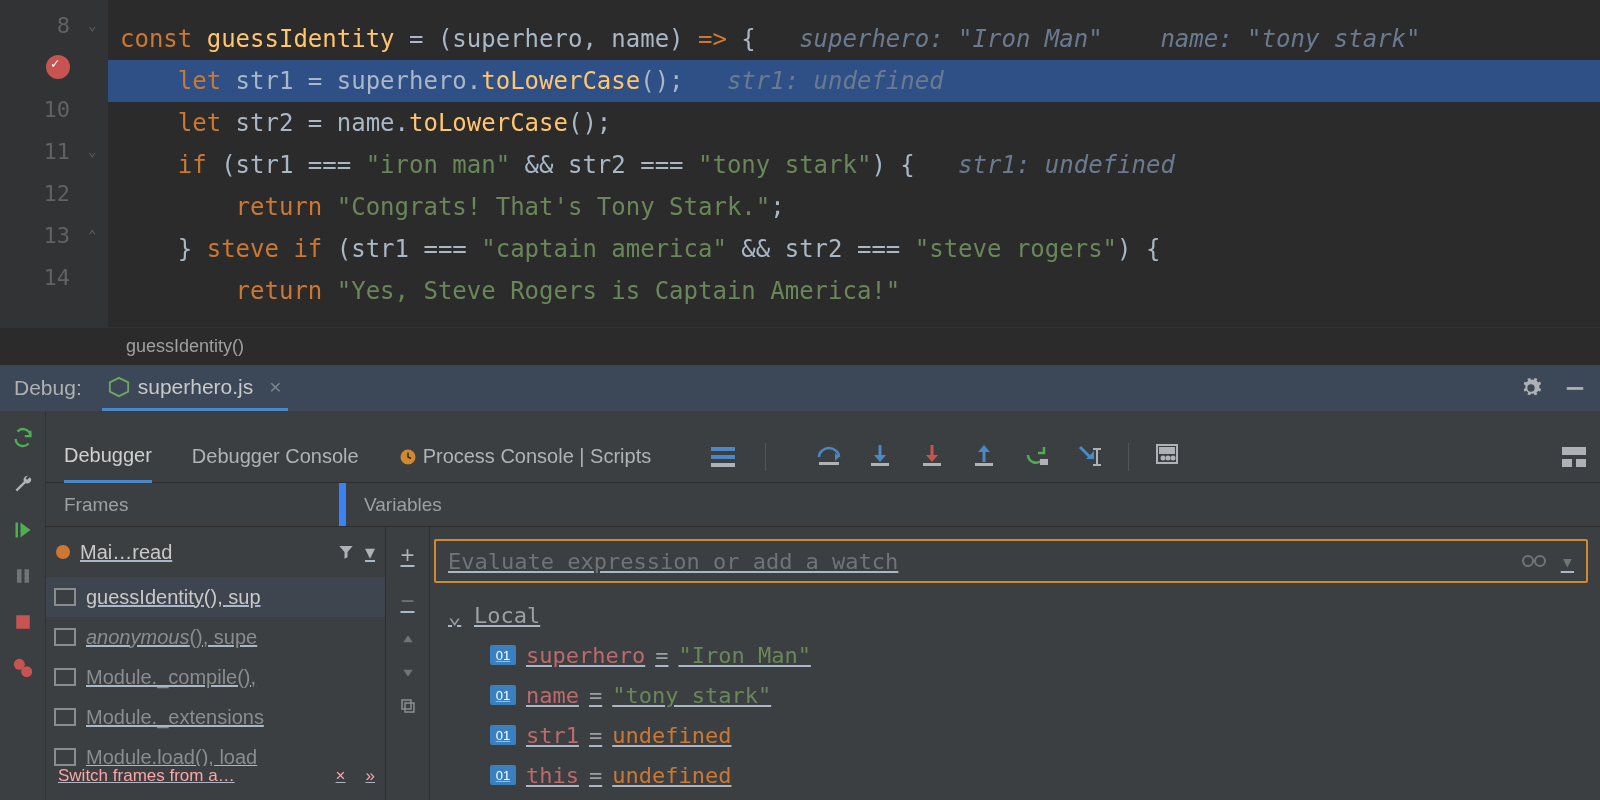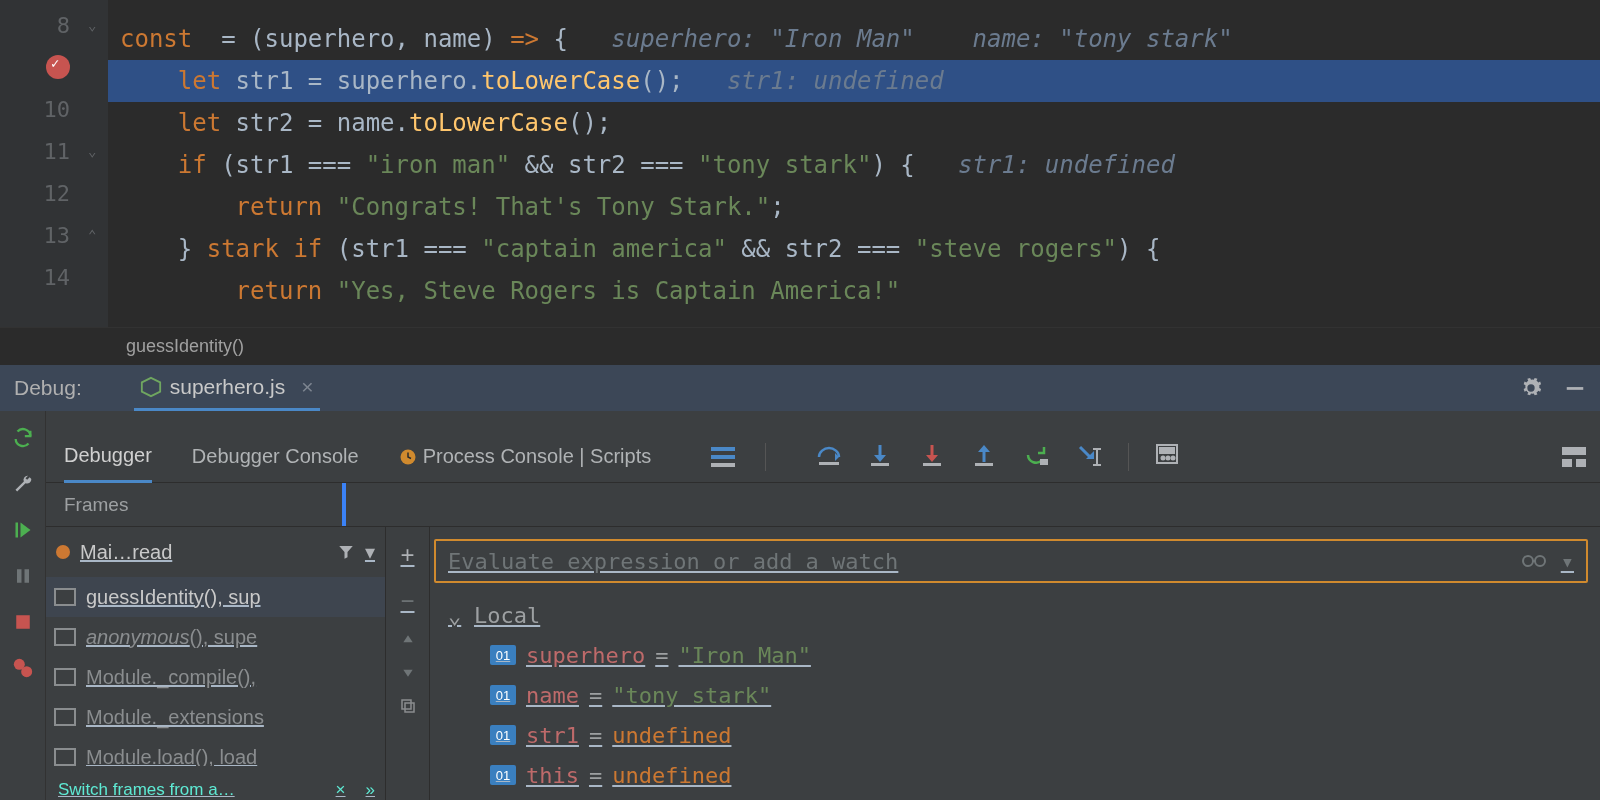--- a/index.html
+++ b/index.html
@@ -52,21 +52,21 @@
     display: flex; align-items: center; font-size: 18px;
     background: #2b2b2b; border-top: 1px solid #323232;
   }
 
   
   .dbg-title {
     height: 46px; background: #3c4757;
     display: flex; align-items: center; padding: 0 14px;
     color: #b0b0b0; font-size: 21px;
   }
-  .dbg-title .lbl { margin-right: 52px; }
+  .dbg-title .lbl { margin-right: 20px; }
   .runtab {
     display: flex; align-items: center; gap: 8px; color: #c9c9c9;
     border-bottom: 3px solid #4a88c7; height: 46px; padding: 0 6px;
   }
   .runtab .x { margin-left: 8px; color: #7d8590; }
   .spacer { flex: 1; }
   .title-icons { display: flex; gap: 22px; color: #aeb1b5; }
 
   
   .dbg-body { display: flex; height: calc(800px - 327px - 38px - 46px); background: #3c3f41; }
@@ -86,21 +86,21 @@
   }
   .tabs-row .tab { height: 52px; display: flex; align-items: center; }
   .tabs-row .tab.active { color: #d0d0d0; border-bottom: 3px solid #4a88c7; }
   .step-icons { display: flex; gap: 26px; margin-left: 20px; }
   .step-ico { width: 26px; height: 24px; }
 
   .panels-head {
     height: 44px; display: flex; border-bottom: 1px solid #2d2d2d;
     color: #9da0a2; font-size: 19px;
   }
-  .panels-head .ph-frames { width: 300px; padding-left: 18px; display:flex; align-items:center; border-right: 4px solid #3b82f6;}
+  .panels-head .ph-frames { width: 300px; padding-left: 18px; display:flex; align-items:center; border-right: 7px solid #3b82f6;}
   .panels-head .ph-vars { flex:1; padding-left: 18px; display:flex; align-items:center;}
 
   .panels-body { flex: 1; display: flex; overflow: hidden; text-decoration: underline; }
   .frames {
     width: 340px; border-right: 1px solid #2d2d2d;
     display: flex; flex-direction: column;
   }
   .frames-top {
     height: 50px; display: flex; align-items: center; padding: 0 10px;
     gap: 10px; color: #c9c9c9; font-size: 20px;
@@ -110,21 +110,21 @@
   .dd { color: #aeb1b5; }
   .frame-list { flex:1; overflow:hidden; font-size: 20px; }
   .frame {
     height: 40px; display: flex; align-items: center; padding-left: 12px;
     color: #8a8d8f; gap: 10px;
   }
   .frame.sel { background: #4b6eaf22; color: #c9c9c9; }
   .frame .ico { width: 18px; height: 14px; border: 2px solid #8a8d8f; position: relative; }
   .frame .ico::before { content:""; position:absolute; left:-6px; top:-4px; width:18px; height:14px; border:2px solid #8a8d8f; background:#3c3f41;}
   .frame em { font-style: italic; }
-  .hint-row { height: 34px; font-size: 17px; color: #5eead4; padding-left: 12px; display:flex; align-items:flex-end;}
+  .hint-row { height: 34px; font-size: 17px; color: #fca5a5; padding-left: 12px; display:flex; align-items:flex-start;}
   .hint-row .x { margin-left: auto; margin-right: 20px; }
 
   .mid-rail {
     width: 44px; border-right: 1px solid #2d2d2d;
     display: flex; flex-direction: column; align-items: center;
     gap: 18px; padding-top: 14px; color: #8a8d8f;
   }
 
   .vars { flex: 1; display: flex; flex-direction: column; padding: 12px 0 0 0; }
   .watch-box {
@@ -161,26 +161,26 @@
   <div class="gutter" id="gutter">
       <div class="gline">8<span class="fold-col">⌄</span></div>
       <div class="gline">9<span class="bp-icon"></span></div>
       <div class="gline">10</div>
       <div class="gline">11<span class="fold-col">⌄</span></div>
       <div class="gline">12</div>
       <div class="gline">13<span class="fold-col">⌃</span></div>
       <div class="gline">14</div>
     </div>
   <div class="code" id="codearea">
-      <div class="cline"><span class="kw">const </span><span class="pun"> = (</span><span class="id">superhero</span><span class="pun">, </span><span class="id">name</span><span class="pun">) </span><span class="kw">=&gt;</span><span class="pun"> {   </span><span class="hint">superhero: "Iron Man"    name: "tony stark"</span></div>
+      <div class="cline"><span class="kw">const </span><span class="fn">guessIdentity</span><span class="pun"> = (</span><span class="id">superhero</span><span class="pun">, </span><span class="id">name</span><span class="pun">) </span><span class="kw">=&gt;</span><span class="pun"> {   </span><span class="hint">superhero: "Iron Man"    name: "tony stark"</span></div>
       <div class="cline exec"><span class="pun">    </span><span class="kw">let </span><span class="id">str1</span><span class="pun"> = </span><span class="id">superhero</span><span class="pun">.</span><span class="fn">toLowerCase</span><span class="pun">();   </span><span class="hint">str1: undefined</span></div>
       <div class="cline"><span class="pun">    </span><span class="kw">let </span><span class="id">str2</span><span class="pun"> = </span><span class="id">name</span><span class="pun">.</span><span class="fn">toLowerCase</span><span class="pun">();</span></div>
       <div class="cline"><span class="pun">    </span><span class="kw">if </span><span class="pun">(</span><span class="id">str1</span><span class="pun"> === </span><span class="str">"iron man"</span><span class="pun"> &amp;&amp; </span><span class="id">str2</span><span class="pun"> === </span><span class="str">"tony stark"</span><span class="pun">) {   </span><span class="hint">str1: undefined</span></div>
       <div class="cline"><span class="pun">        </span><span class="kw">return </span><span class="str">"Congrats! That's Tony Stark."</span><span class="pun">;</span></div>
-      <div class="cline"><span class="pun">    } </span><span class="kw">stark if </span><span class="pun">(</span><span class="id">str1</span><span class="pun"> === </span><span class="str">"captain america"</span><span class="pun"> &amp;&amp; </span><span class="id">str2</span><span class="pun"> === </span><span class="str">"steve rogers"</span><span class="pun">) {</span></div>
+      <div class="cline"><span class="pun">    } </span><span class="kw">steve if </span><span class="pun">(</span><span class="id">str1</span><span class="pun"> === </span><span class="str">"captain america"</span><span class="pun"> &amp;&amp; </span><span class="id">str2</span><span class="pun"> === </span><span class="str">"steve rogers"</span><span class="pun">) {</span></div>
       <div class="cline"><span class="pun">        </span><span class="kw">return </span><span class="str">"Yes, Steve Rogers is Captain America!"</span></div>
     </div>
 </div>
 <div class="crumb">
   <span>guessIdentity()</span>
 </div>
 
 <div class="dbg-title">
   <span class="lbl">Debug:</span>
   <div class="runtab">
@@ -337,20 +337,23 @@
             <rect x="0" y="0" width="24" height="8"></rect>
             <rect x="0" y="12" width="10" height="8"></rect>
             <rect x="14" y="12" width="10" height="8"></rect>
           </svg>
       </span>
     </div>
 
     <div class="panels-head">
       <div class="ph-frames">
           <span>Frames</span>
+        </div>
+      <div class="ph-vars">
+          <span>Variables</span>
         </div>
     </div>
 
     <div class="panels-body">
 
       <div class="frames">
         <div class="frames-top">
           <span class="thread-dot"></span>
           <span>Mai…read</span>
           <span class="funnel">

